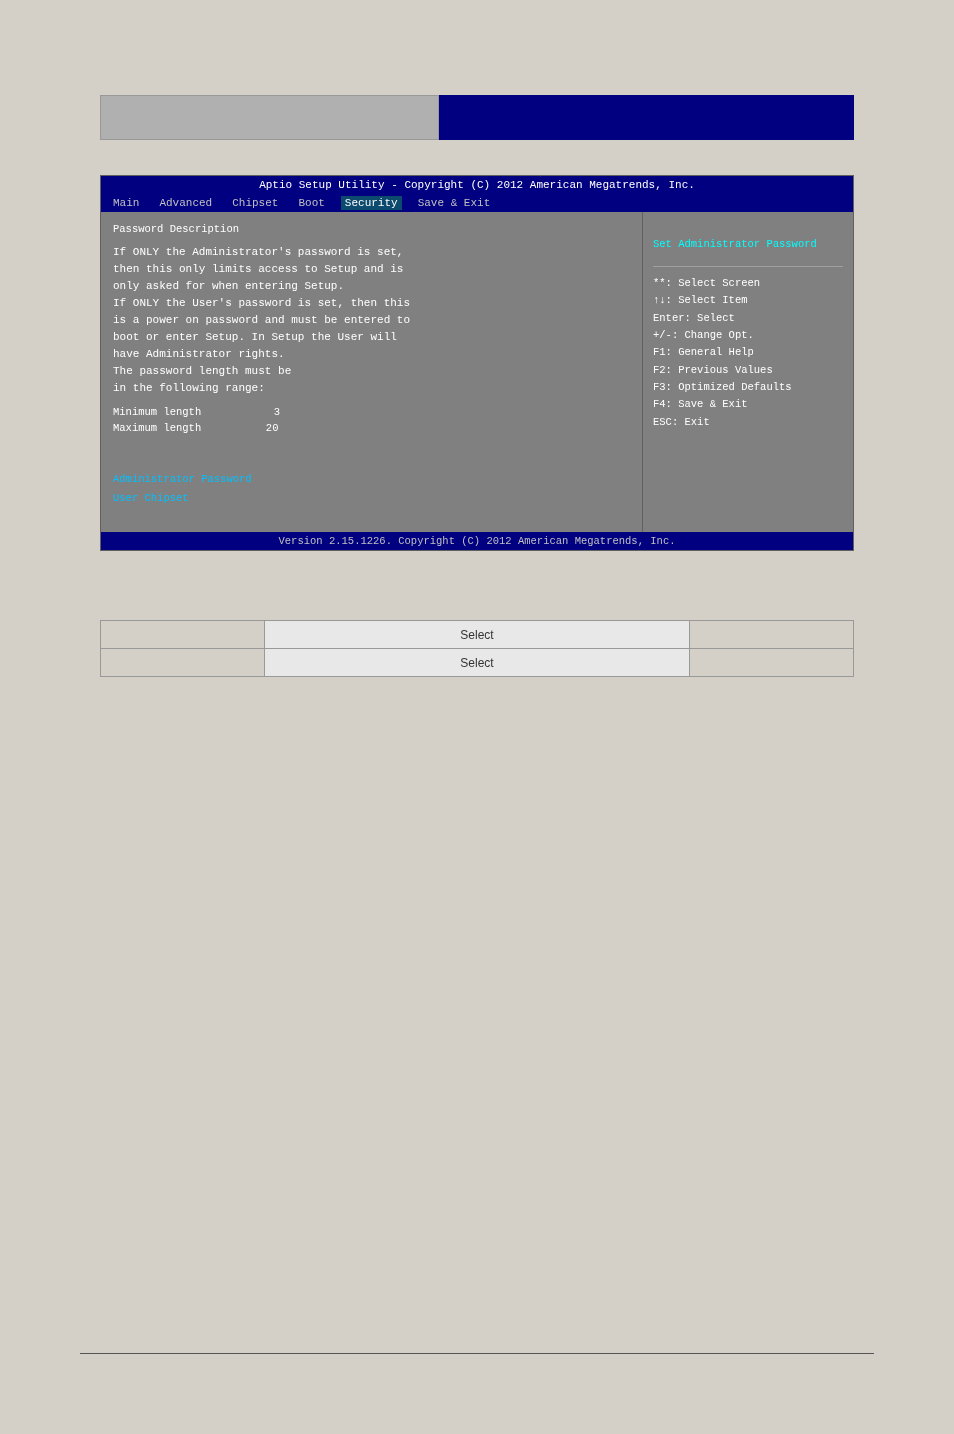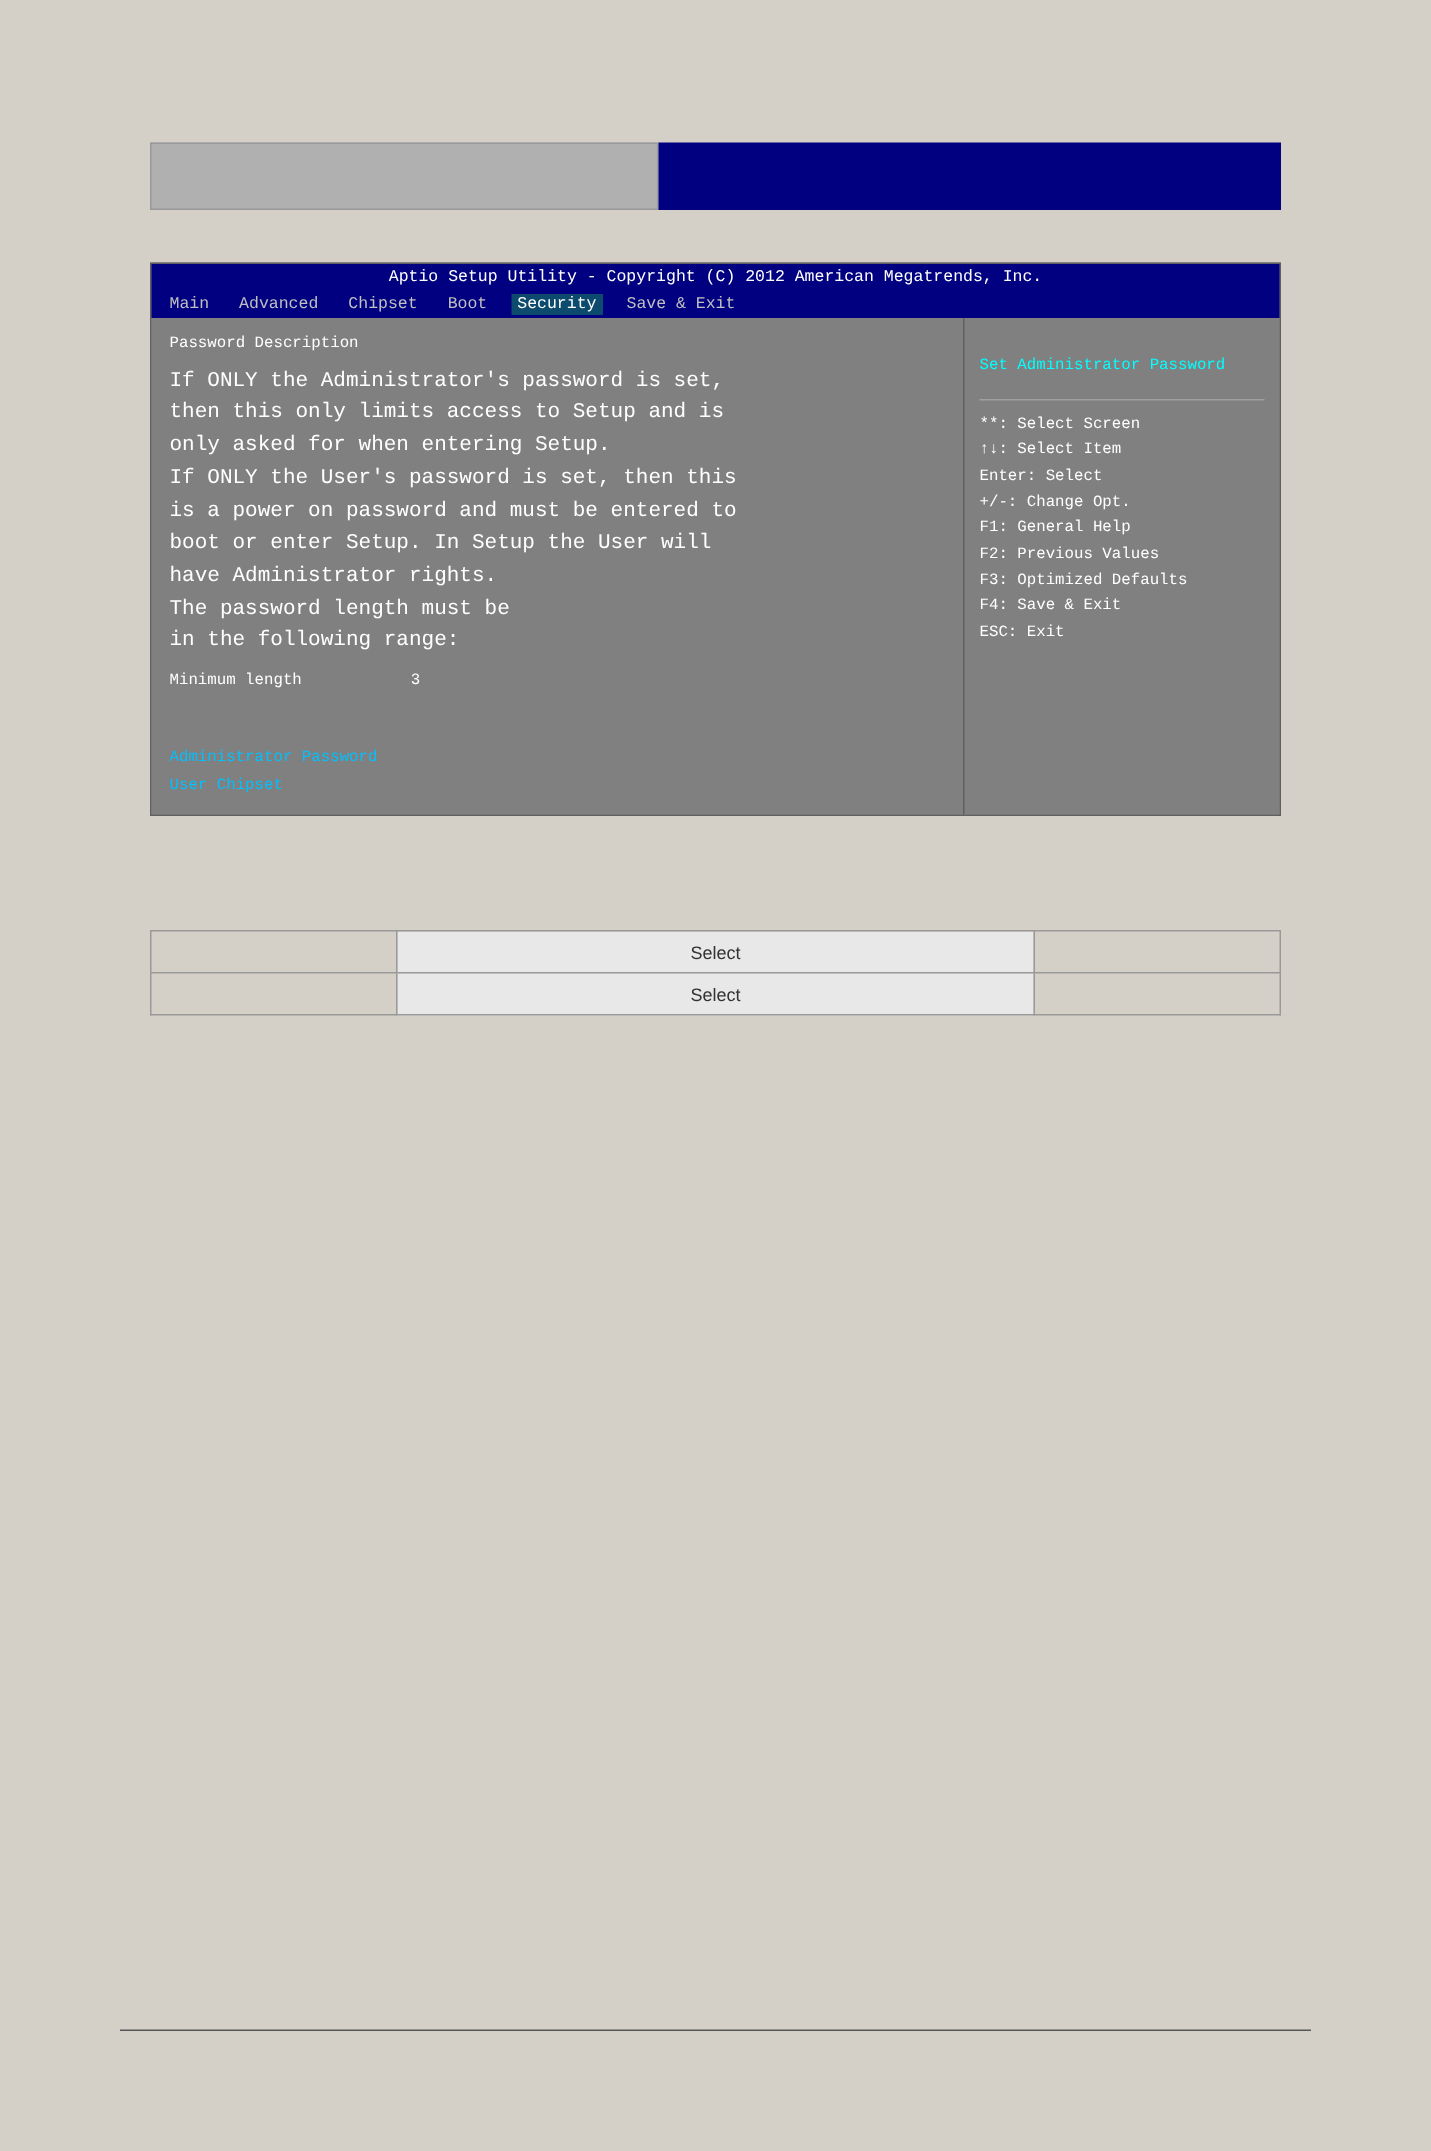--- a/index.html
+++ b/index.html
@@ -101,21 +101,21 @@
       color: #ffffff;
       line-height: 1.5;
     }
 
     .bios-text.section-title {
       margin-bottom: 6px;
     }
 
     .bios-description {
       font-family: 'Courier New', monospace;
-      font-size: 14px;
+      font-size: 11px;
       color: #ffffff;
       line-height: 1.55;
       margin-bottom: 8px;
     }
 
     .bios-min-max {
       font-family: 'Courier New', monospace;
       font-size: 10.5px;
       color: #ffffff;
       line-height: 1.5;
@@ -233,20 +233,25 @@
         <span>is a power on password and must be entered to</span><br>
         <span>boot or enter Setup. In Setup the User will</span><br>
         <span>have Administrator rights.</span><br>
         <span>The password length must be</span><br>
         <span>in the following range:</span>
       </div>
       <div class="bios-min-max">
         <span>Minimum length</span>
         <span style="display:inline-block; width:60px;"></span>
         <span>3</span>
+      </div>
+      <div class="bios-min-max">
+        <span>Maximum length</span>
+        <span style="display:inline-block; width:52px;"></span>
+        <span>20</span>
       </div>
 
       <div class="bios-password-links">
         <div class="bios-password-link">Administrator Password</div>
         <div class="bios-password-link">User Chipset</div>
       </div>
     </div>
 
     <div class="bios-right">
       <div class="bios-right-title">Set Administrator Password</div>
@@ -259,20 +264,21 @@
         <div>F1: General Help</div>
         <div>F2: Previous Values</div>
         <div>F3: Optimized Defaults</div>
         <div>F4: Save &amp; Exit</div>
         <div>ESC: Exit</div>
       </div>
     </div>
 
   </div>
 
+  <div class="bios-version">Version 2.15.1226. Copyright (C) 2012 American Megatrends, Inc.</div>
 </div>
 
 <div class="table-section">
   <table class="data-table">
     <tbody>
         <tr>
       <td></td>
       <td class="col-select">Select</td>
       <td></td>
     </tr>

